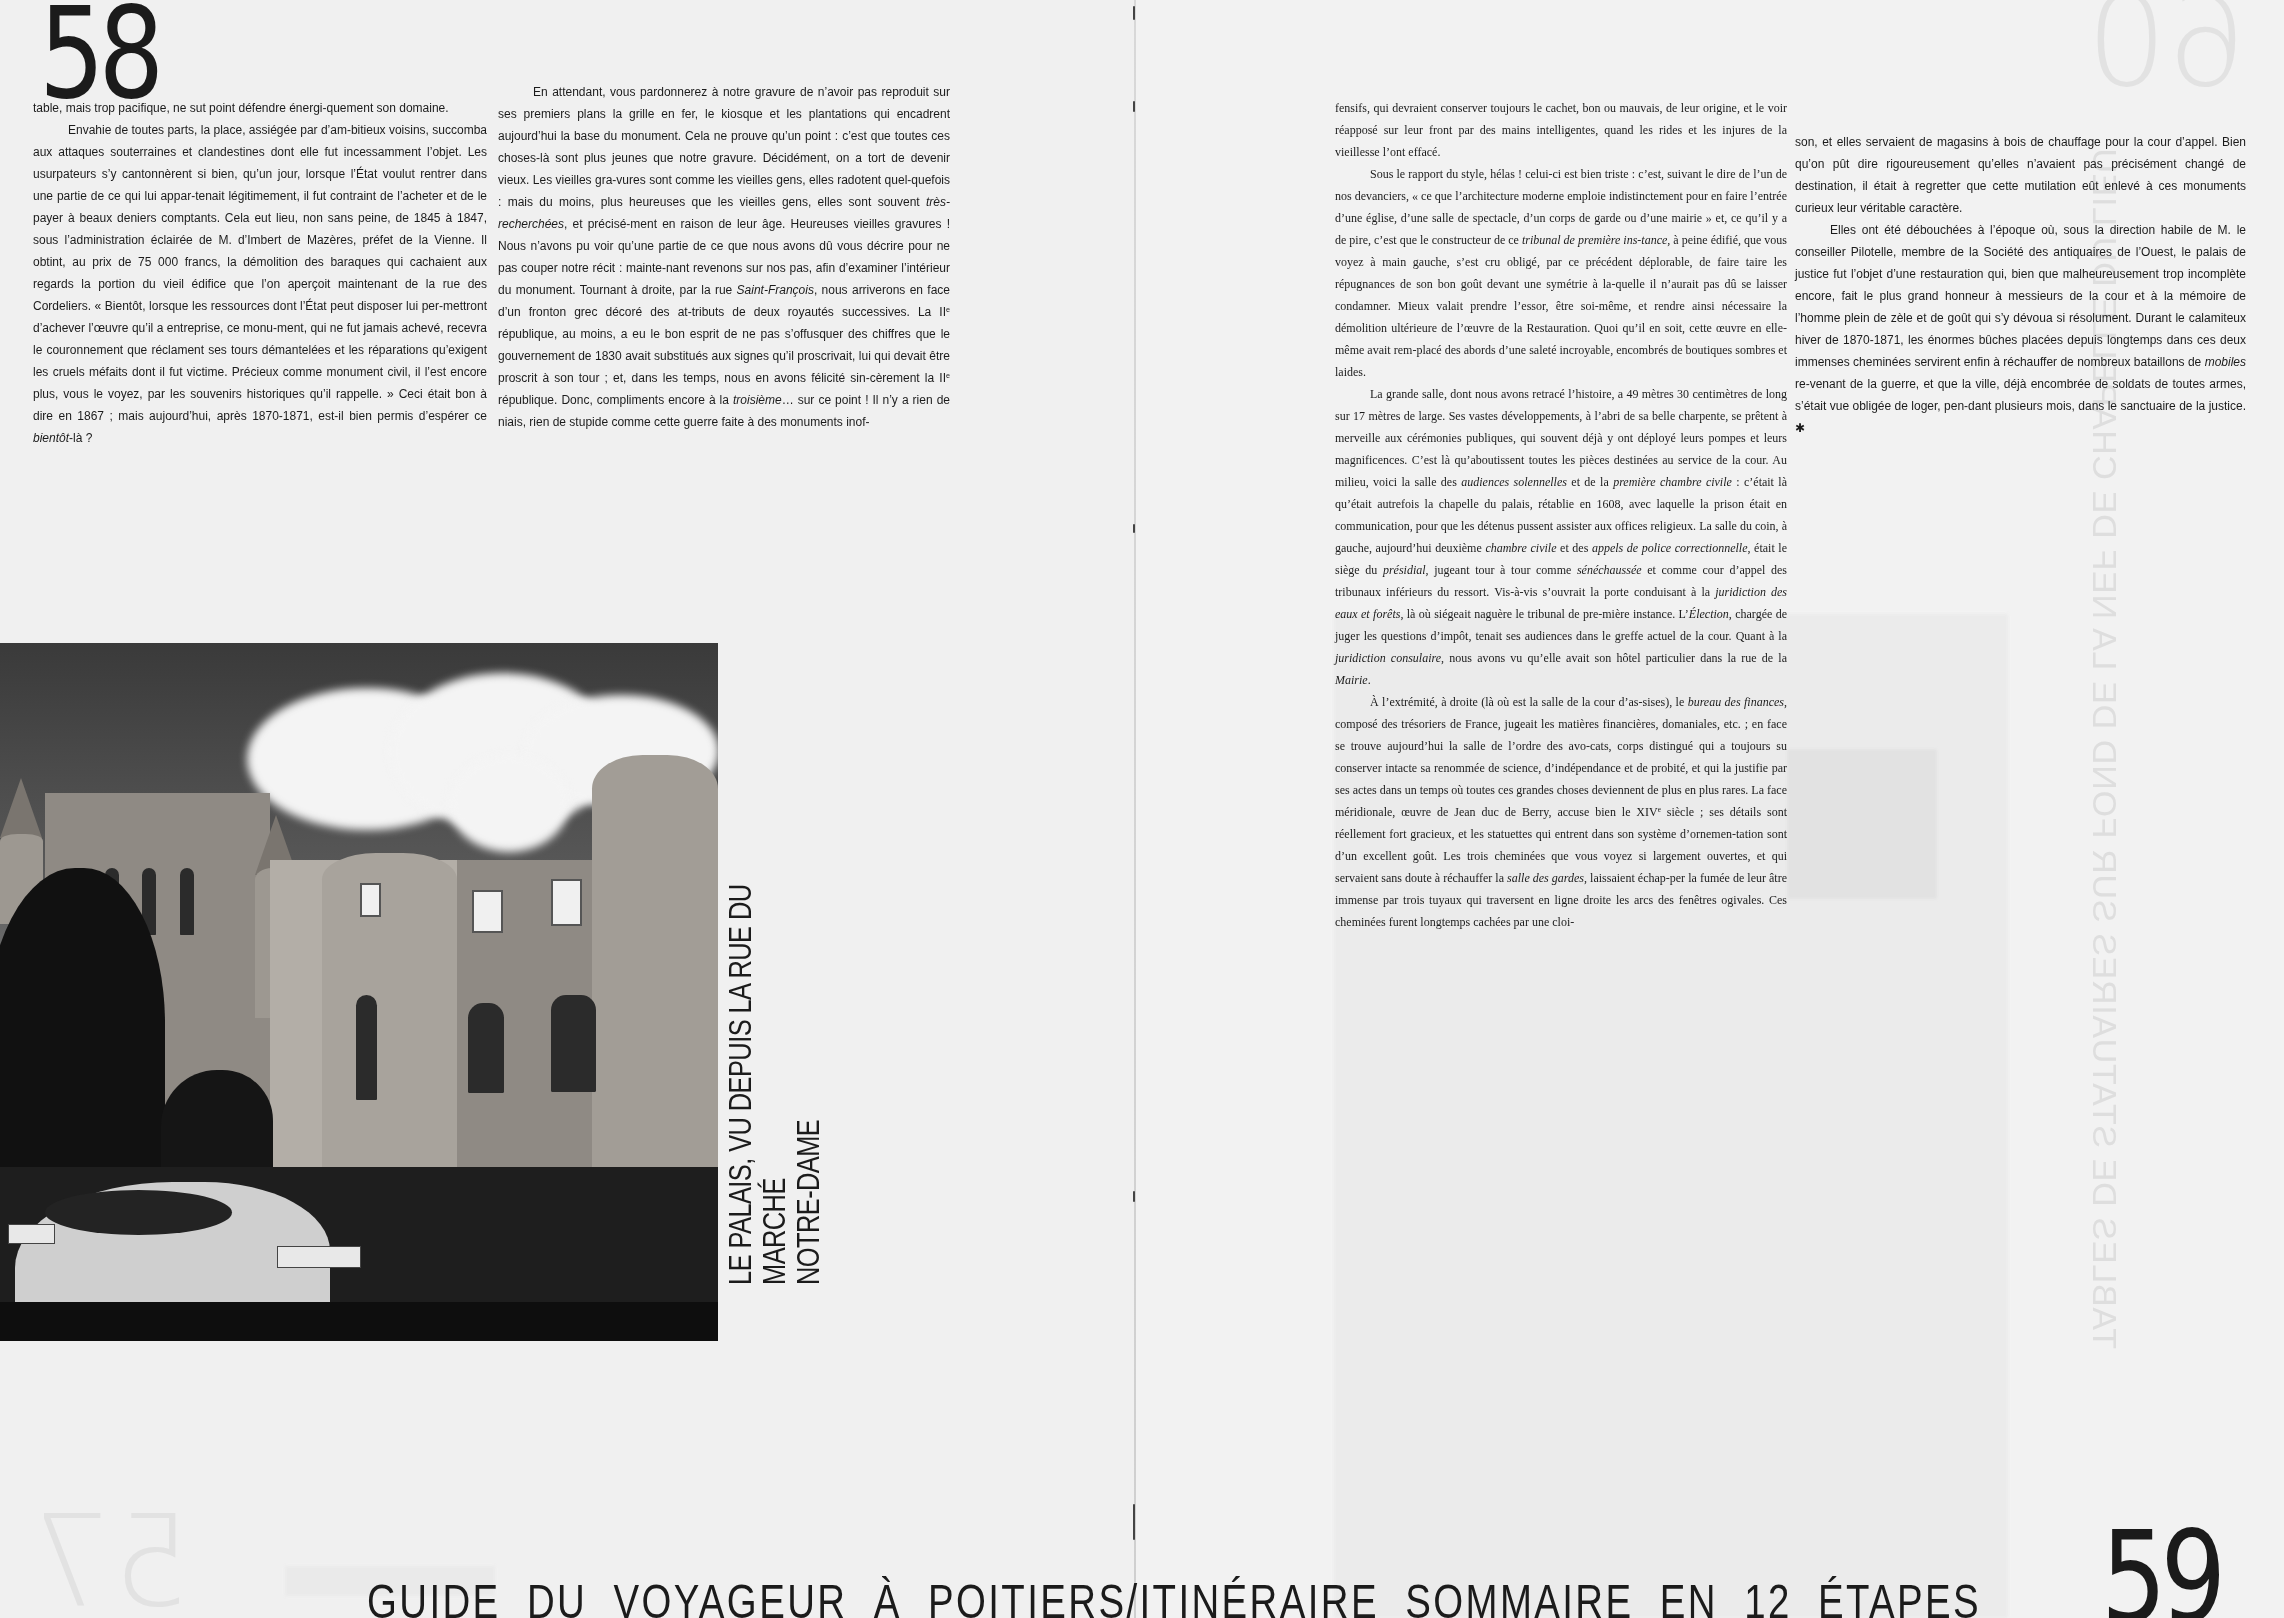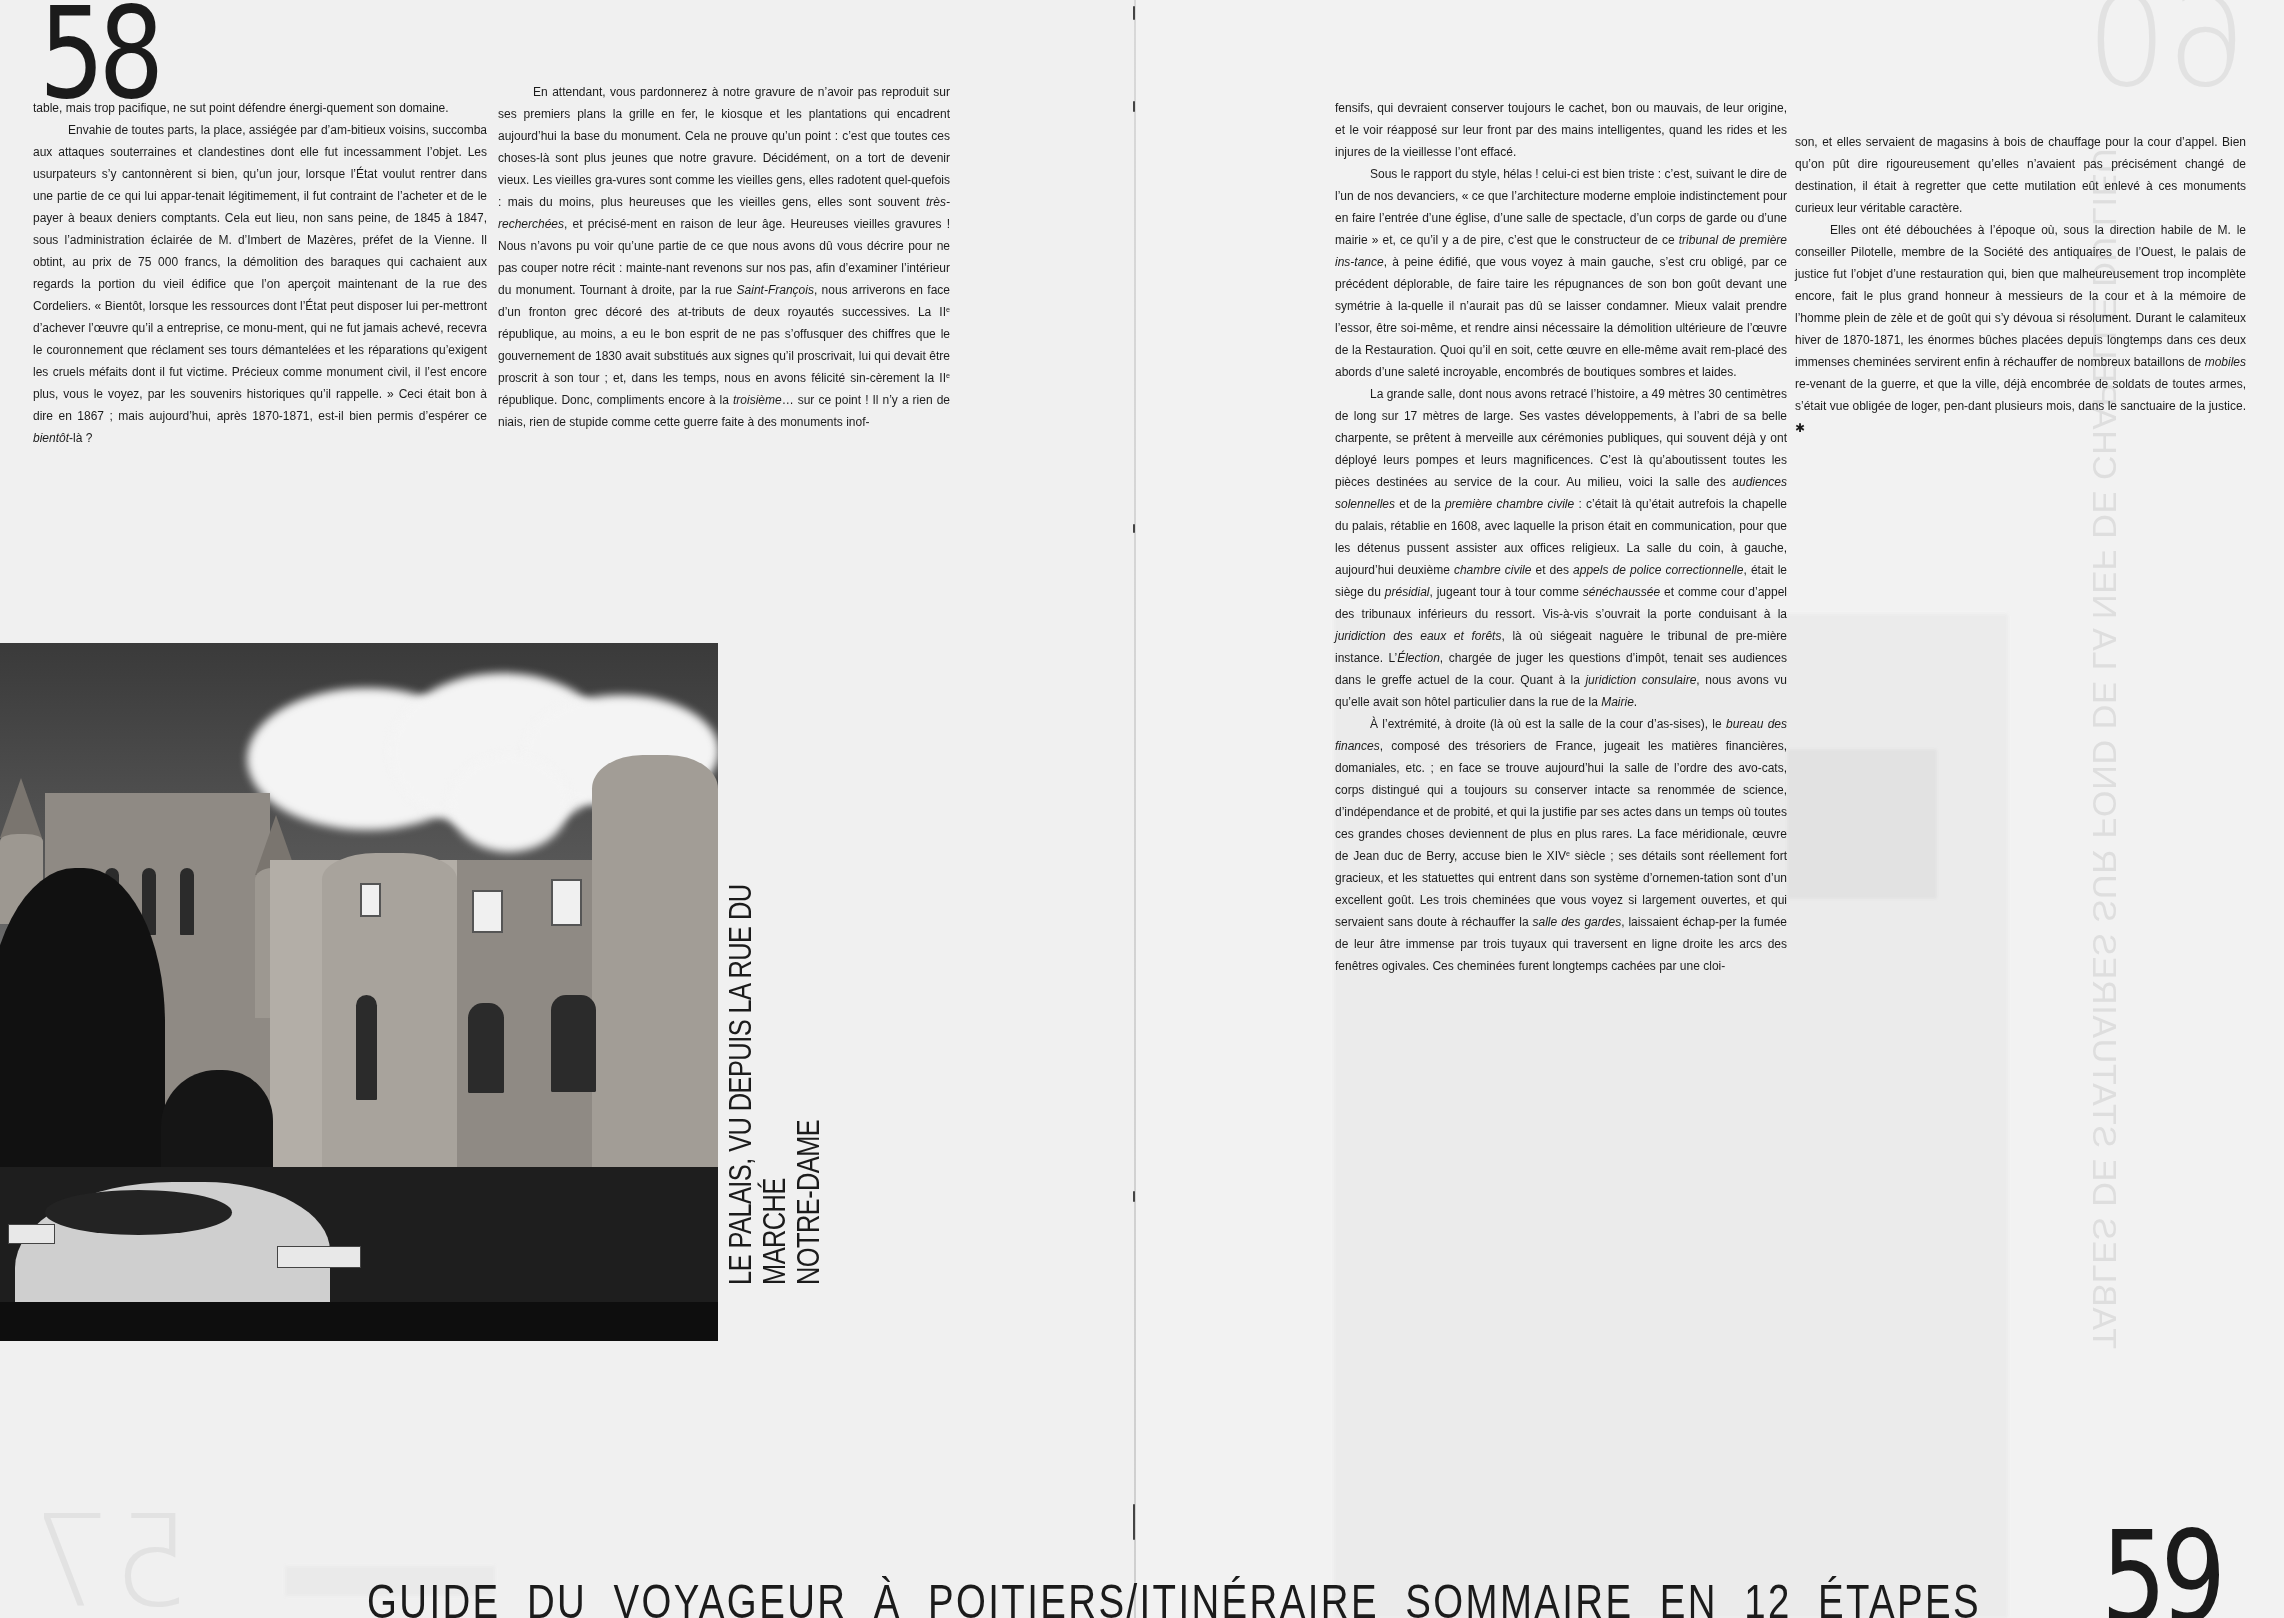--- a/index.html
+++ b/index.html
@@ -26,21 +26,21 @@
     font-size:126px; line-height:1; letter-spacing:-7.5px; transform:scaleX(.82); transform-origin:left top; }
   .folio-left { left:39px; top:-9px; }
   .folio-right { left:2101px; top:1515px; }
 
   .col { position:absolute; font-size:12px; line-height:22px; text-align:justify; hyphens:manual; }
   .col p { margin:0; text-indent:0; }
   .col p.indent { text-indent:35px; }
   .col em { font-style:italic; }
   .col1 { left:33px; top:97px; width:454px; }
   .col2 { left:498px; top:81px; width:452px; }
-  .col3 { left:1335px; top:97px; width:452px; }
+  .col3 { left:1335px; top:97px; width:452px;font-family:Liberation Serif, serif; }
   .col4 { left:1795px; top:97px; width:451px; }
   sup { font-size:.6em; line-height:0; vertical-align:.6em; }
 
   .photo { position:absolute; left:0; top:643px; width:718px; height:698px; overflow:hidden; background:#1a1a1a; }
   .sky { position:absolute; left:0; top:0; width:100%; height:58%;
     background:linear-gradient(to bottom, #3a3a3a 0%, #5a5a5a 60%, #8a8a8a 100%); }
   .cloud { position:absolute; background:#f4f4f4; border-radius:50%; filter:blur(4.5px); }
   .bldg { position:absolute; background:#8f8a84; }
   .bldg.light { background:#b3aea7; }
   .tower { position:absolute; background:#9d9891; border-radius:40% 40% 0 0 / 8% 8% 0 0; }

